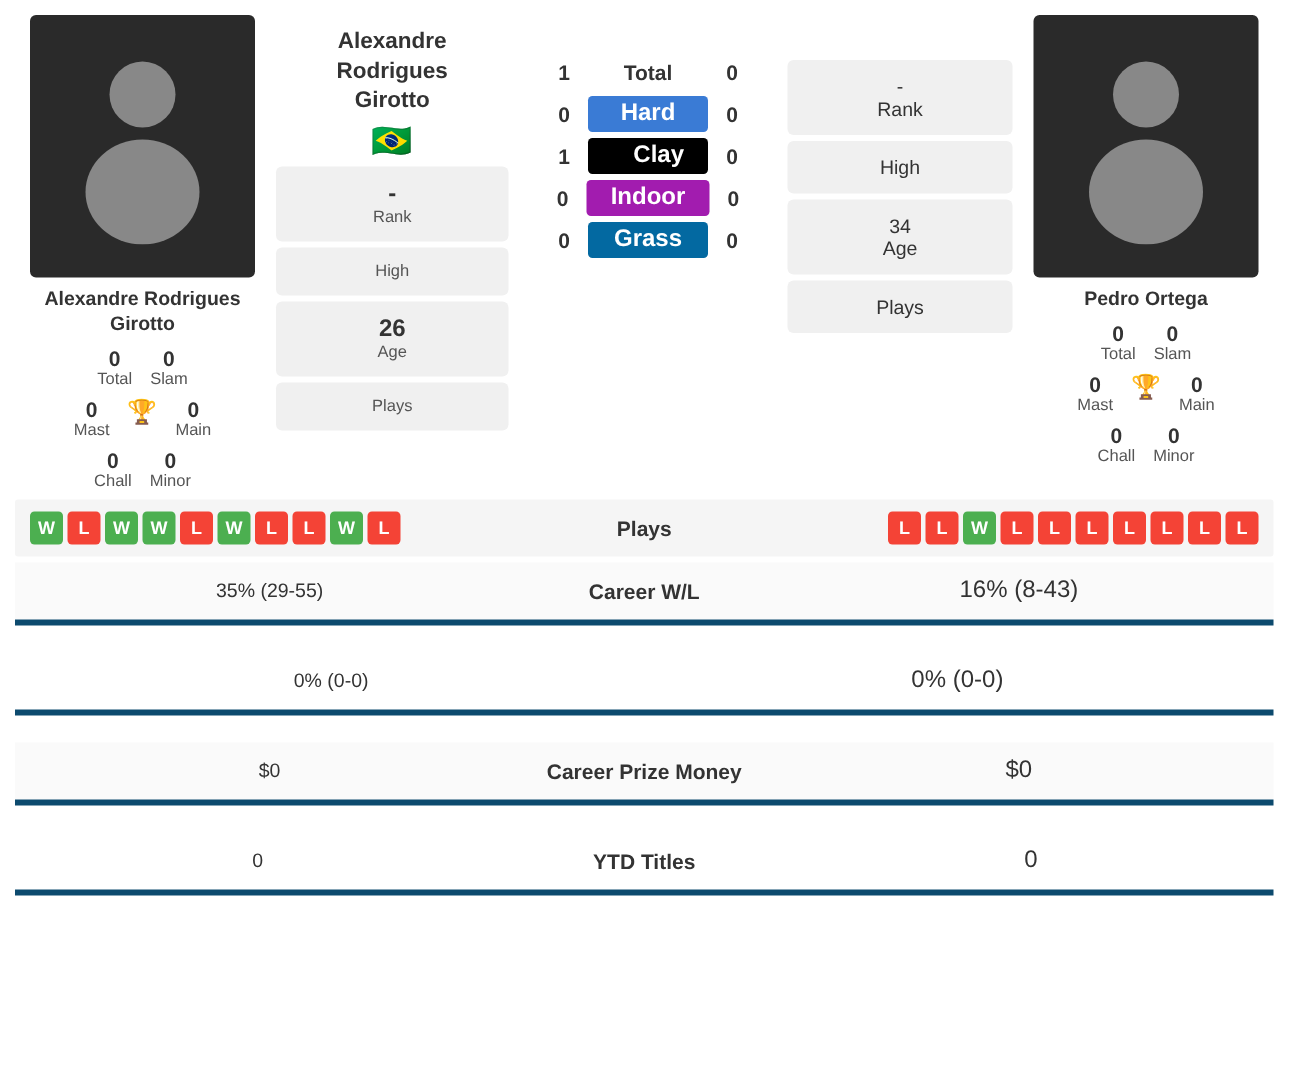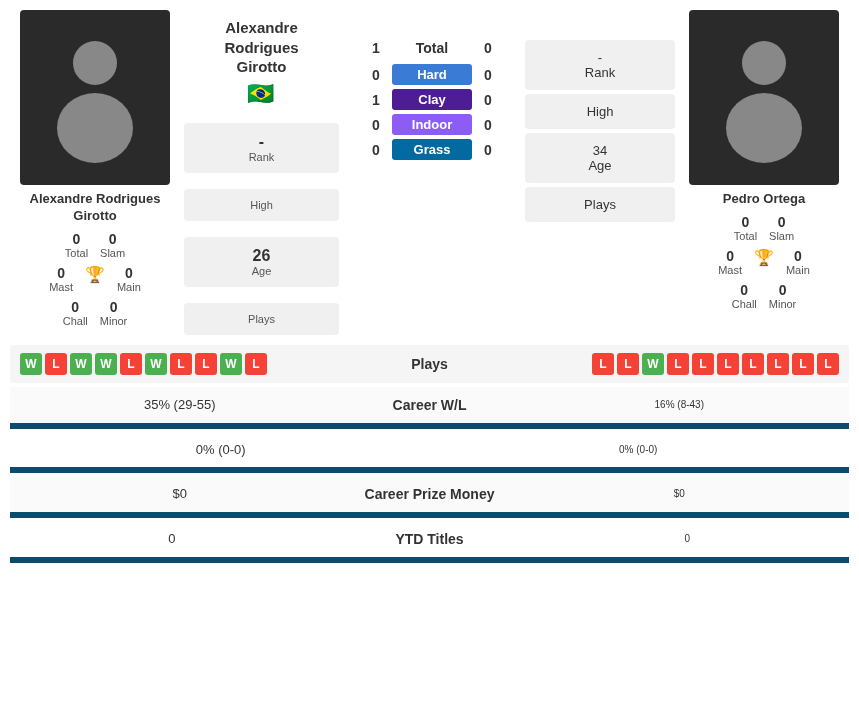--- a/index.html
+++ b/index.html
@@ -90,21 +90,21 @@
       font-size: 22px;
       margin-top: 4px;
     }
 
     
     .left-player-info {
       width: 155px;
       flex-shrink: 0;
       display: flex;
       flex-direction: column;
-      gap: 12px;
+      gap: 0;
     }
 
     .left-player-header {
       padding: 8px 0 4px 0;
       text-align: center;
     }
 
     .left-player-header .player-main-name {
       font-weight: bold;
       font-size: 15px;
@@ -152,28 +152,28 @@
       width: 20px;
       text-align: center;
       font-weight: bold;
     }
 
     .surface-btn {
       padding: 3px 16px;
       border-radius: 3px;
       color: white;
       font-weight: bold;
-      font-size: 13px;
+      font-size: 16px;
       min-width: 80px;
       text-align: center;
     }
 
     .surface-btn.hard { background: #3a7bd5; }
-    .surface-btn.clay { background: #4c1d95; }
-    .surface-btn.indoor { background: #8b5cf6; }
+    .surface-btn.clay { background: #000000; text-align: right; }
+    .surface-btn.indoor { background: #a21caf; }
     .surface-btn.grass { background: #0369a1; }
 
     .total-row {
       display: flex;
       align-items: center;
       width: 100%;
       justify-content: center;
       gap: 6px;
       font-size: 14px;
       font-weight: bold;
@@ -240,41 +240,41 @@
       font-weight: bold;
       font-size: 14px;
     }
 
     
     .stats-row {
       display: flex;
       align-items: center;
       padding: 10px 10px;
       background: #fafafa;
-      margin-bottom: 3px;
-      border-bottom: 6px solid #0c4a6e;
+      margin-bottom: 18px;
+      border-bottom: 4px solid #0c4a6e;
     }
 
     .stats-left {
       flex: 1;
       text-align: center;
       font-size: 13px;
     }
 
     .stats-center {
       min-width: 180px;
       text-align: center;
       font-weight: bold;
       font-size: 14px;
     }
 
     .stats-right {
       flex: 1;
       text-align: center;
-      font-size: 10px;
+      font-size: 16px;
     }
 
     .stats-row.alt {
       background: #fff;
       gap: 16px;
     }
   </style>
 </head>
 <body>
 

